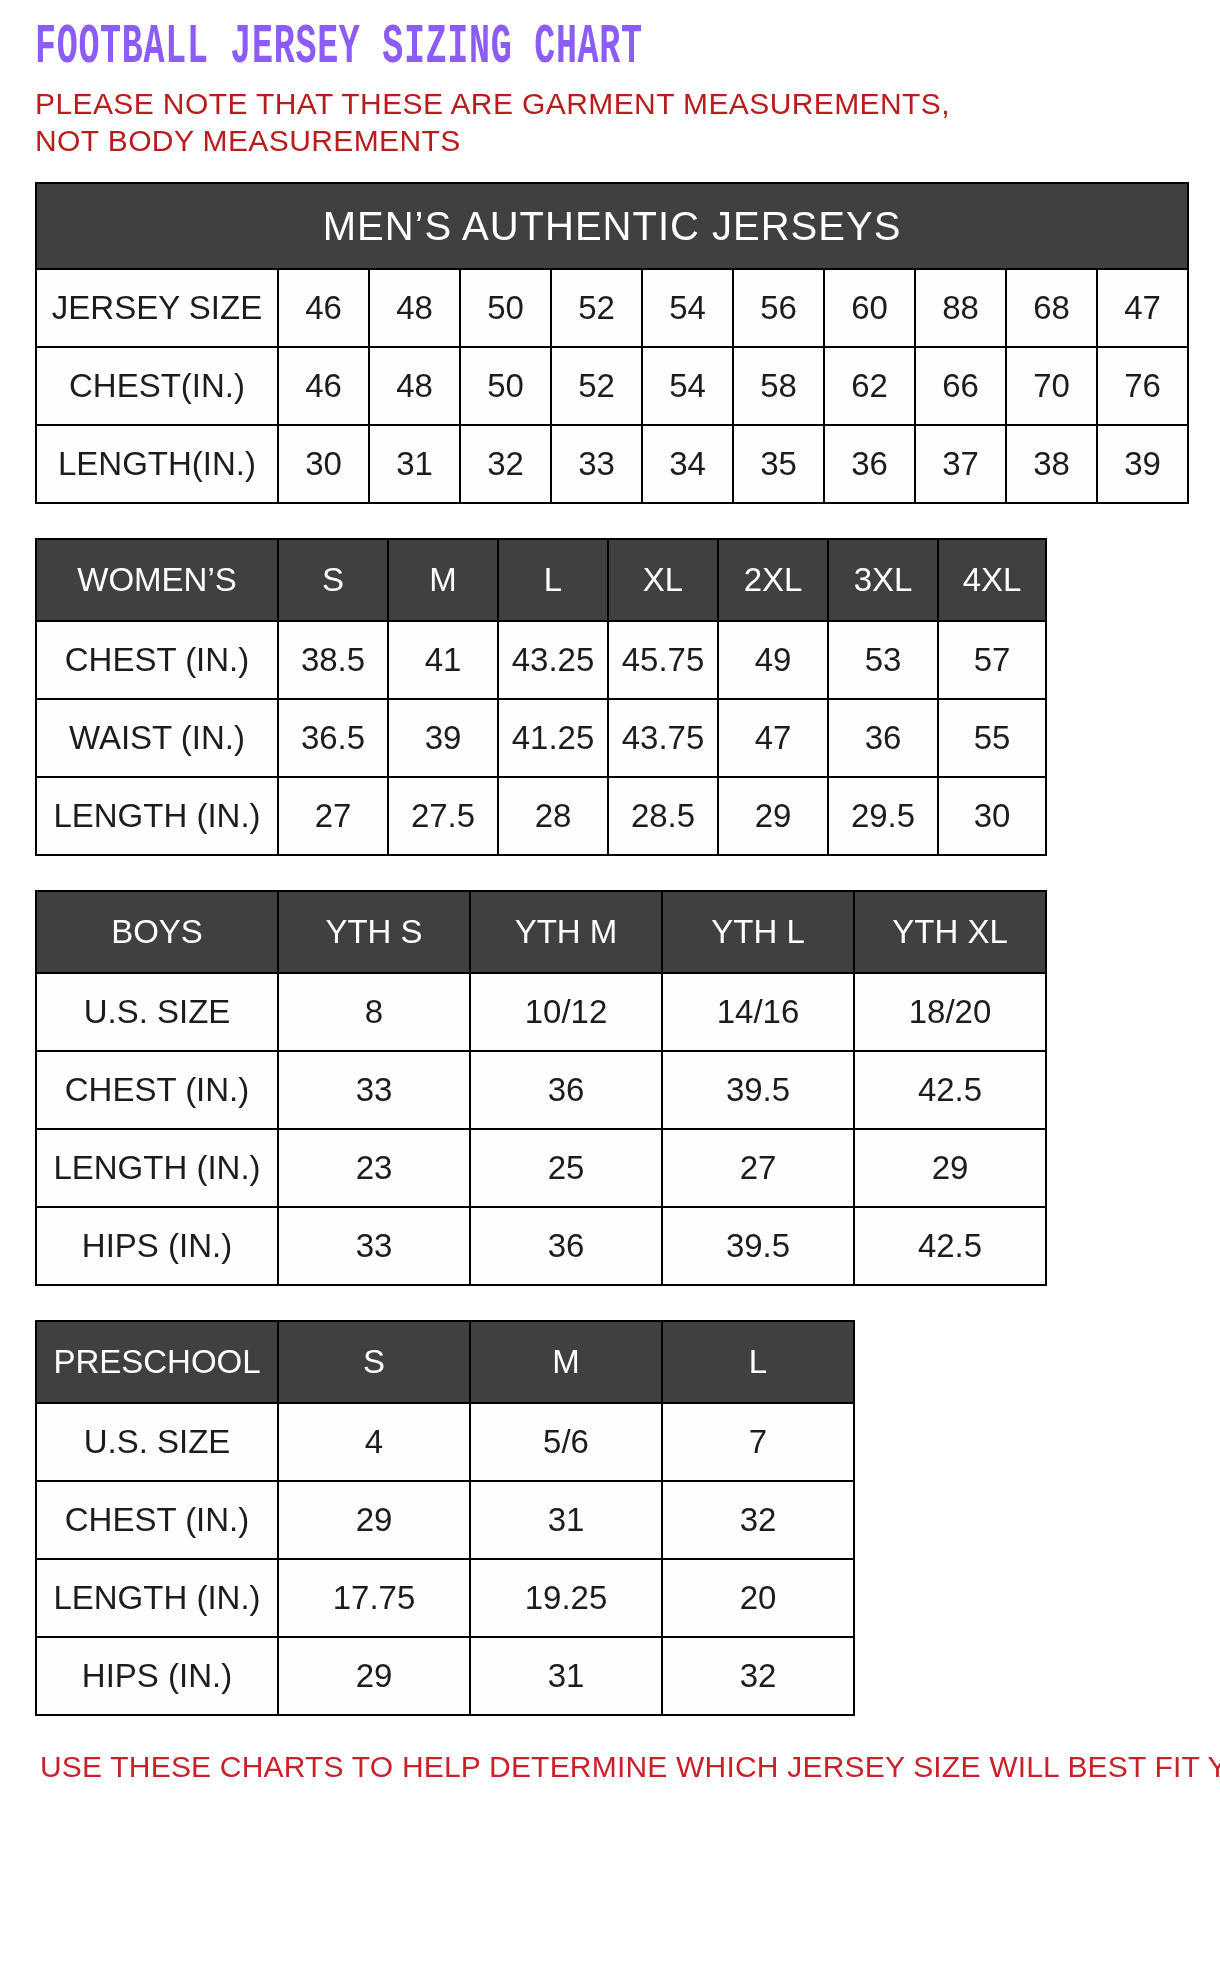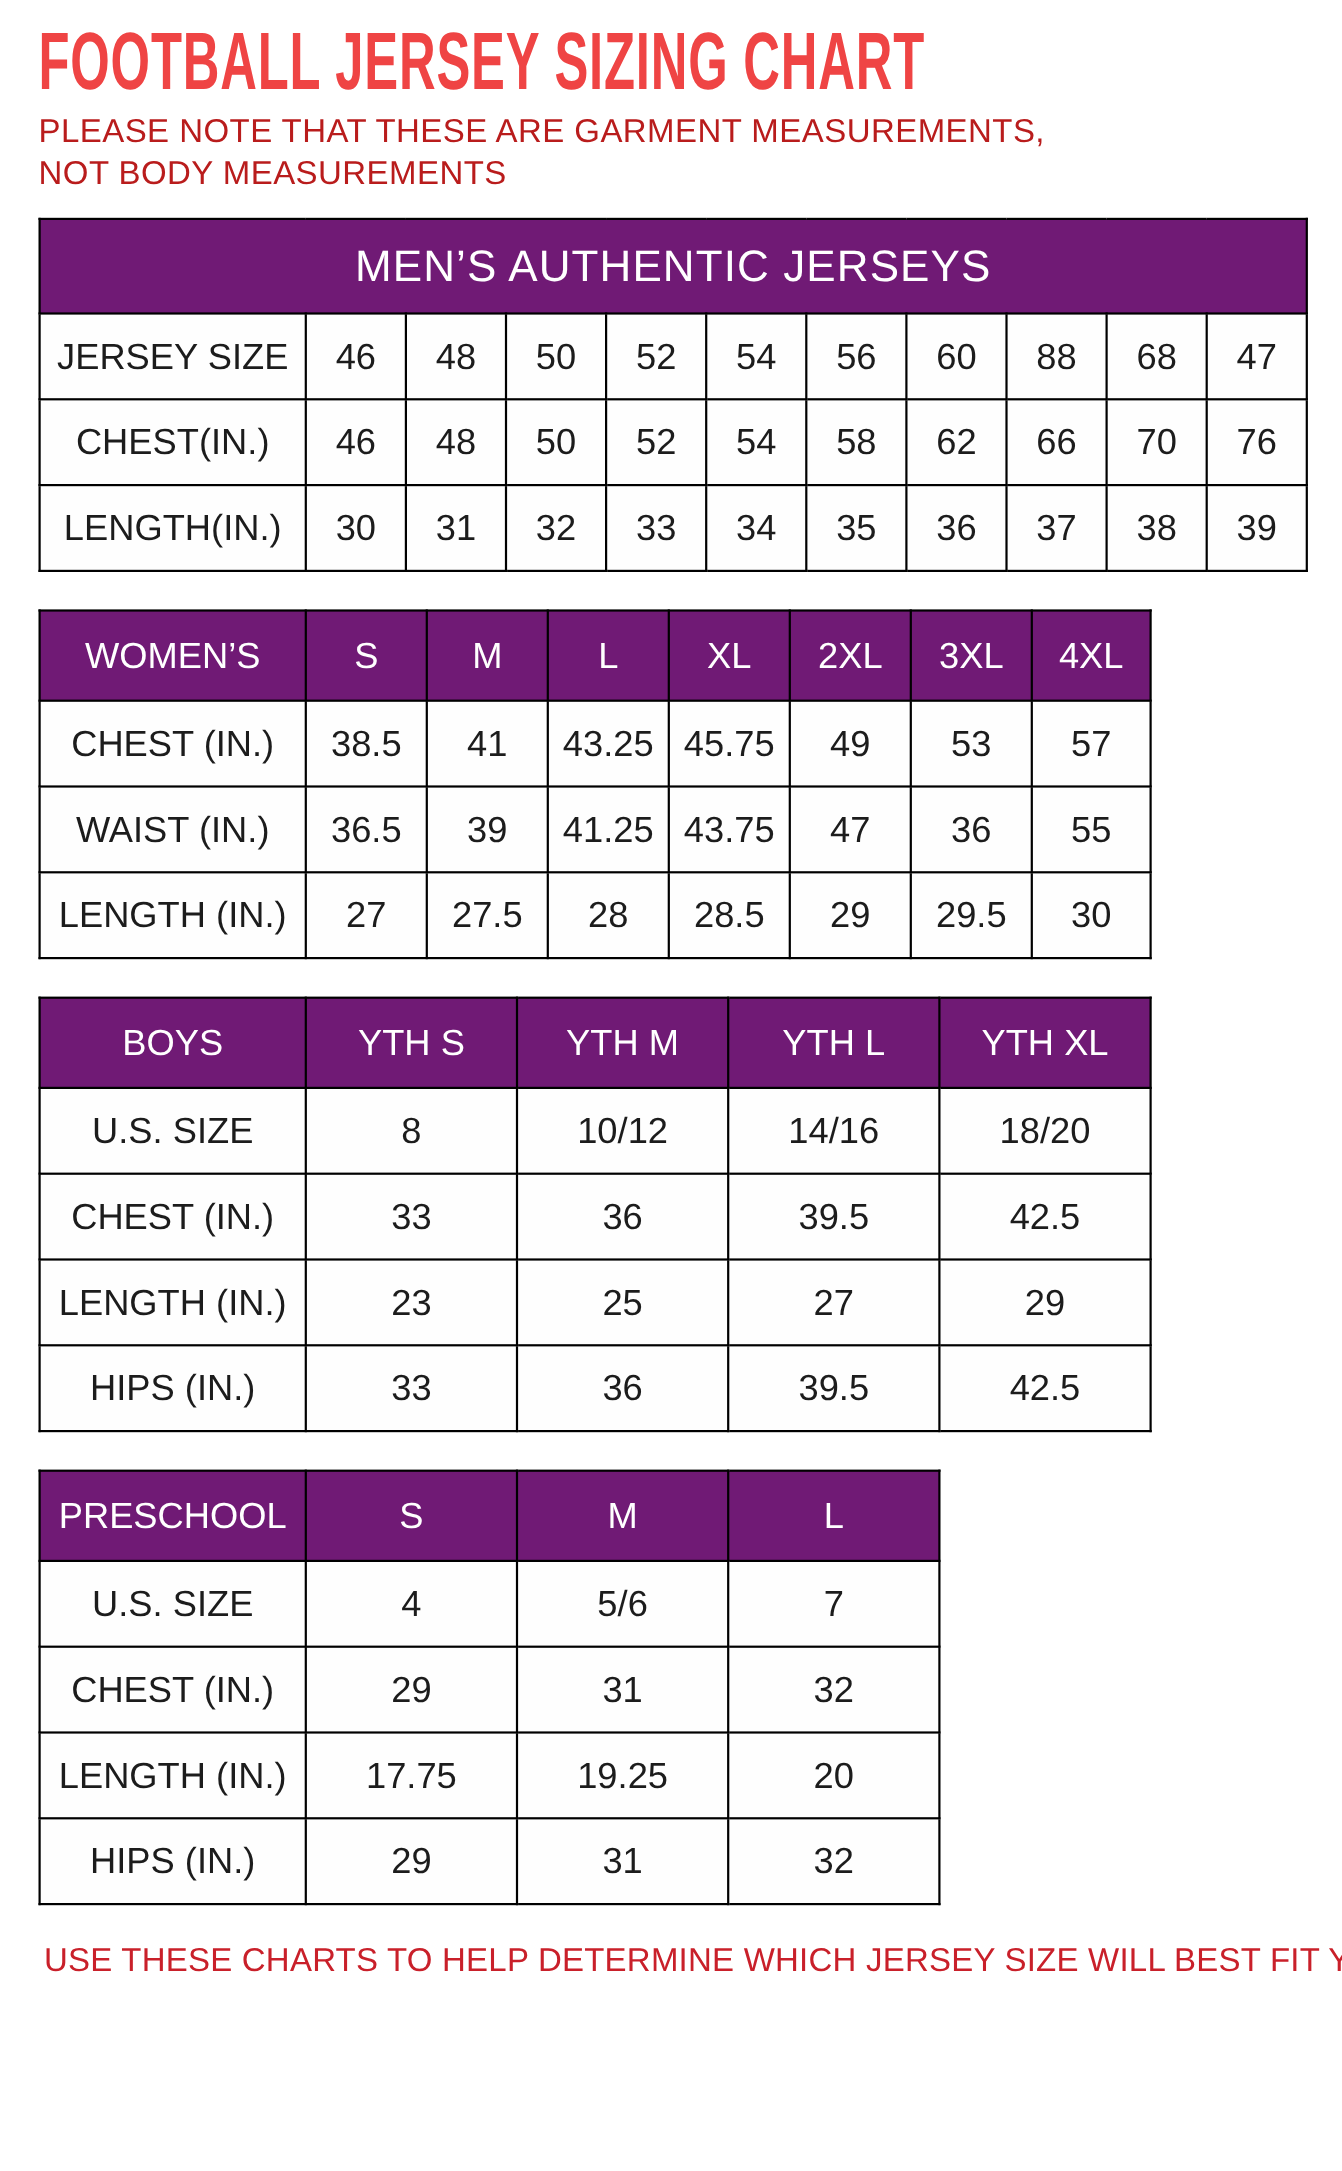--- a/index.html
+++ b/index.html
@@ -6,25 +6,26 @@
   html, body { margin: 0; padding: 0; background: #ffffff; }
   body {
     width: 1220px;
     font-family: "Liberation Sans", sans-serif;
     color: #1c1c1c;
   }
   .page { padding: 22px 28px 36px 35px; }
 
   .title {
     margin: 0 0 10px 0;
-    font-size: 66px;
+    font-size: 50px;
     font-weight: 700;
-    color: #ef4444;
+    color: #8b5cf6;
     white-space: nowrap;
     line-height: 1.05;
+    font-family: Liberation Mono, monospace;
   }
   .title .condense {
     display: inline-block;
     transform: scale(0.70, 1.12);
     transform-origin: 0 58%;
     letter-spacing: 1px;
   }
 
   .note {
     color: #b91c1c;
@@ -46,21 +47,21 @@
     text-align: center;
     vertical-align: middle;
     font-weight: 400;
     font-size: 33px;
     color: #1c1c1c;
     padding: 0 4px;
     height: 78px;
     line-height: 1.15;
   }
   .tbl thead th {
-    background: #701a75;
+    background: #404040;
     color: #ffffff;
     height: 82px;
   }
   .tbl thead th.banner {
     height: 86px;
     font-size: 40px;
     letter-spacing: 1px;
   }
   .footer {
     color: #c9202a;

